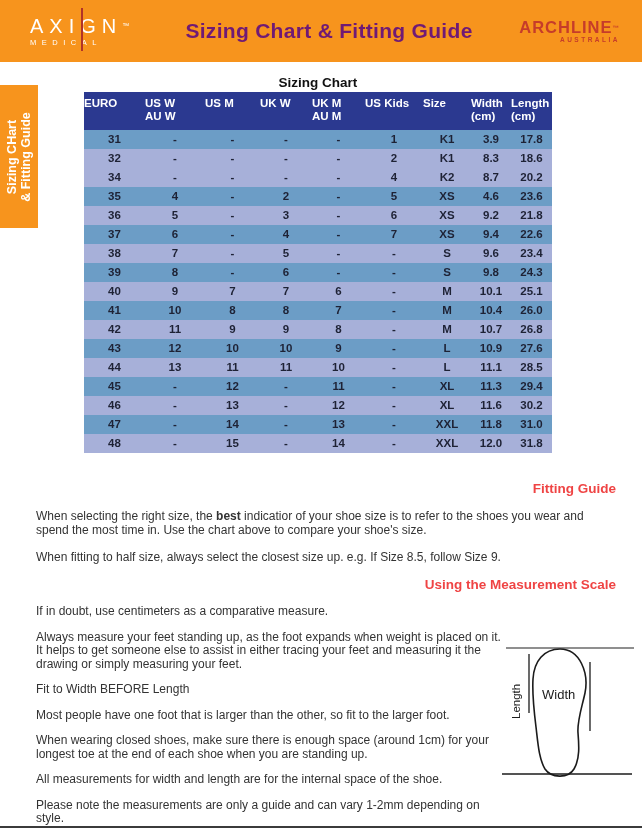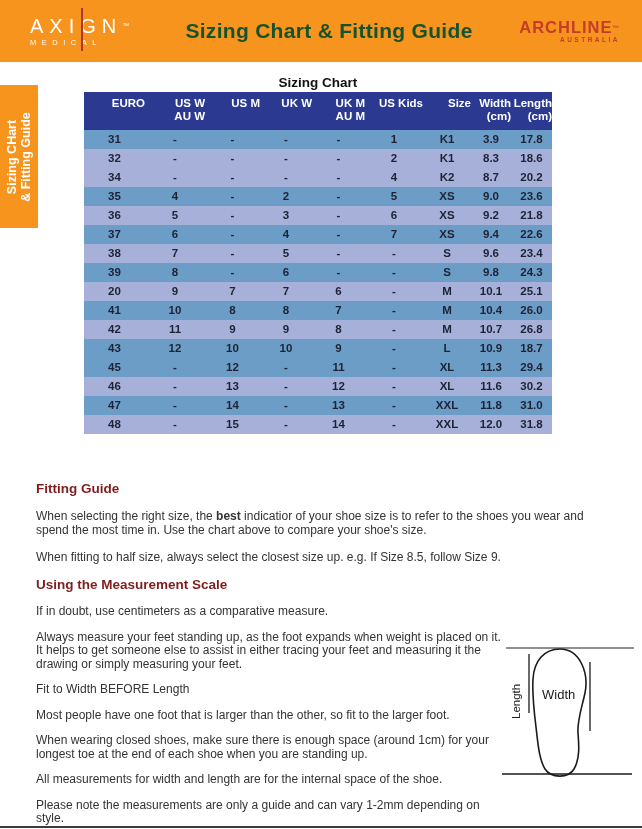--- a/index.html
+++ b/index.html
@@ -16,21 +16,21 @@
     background:#F7941D; display:flex; align-items:center;
   }
   .axign { position:relative; margin-left:30px; width:118px; color:#fff; }
   .axign .word { font-size:20px; letter-spacing:6px; font-weight:400; line-height:22px; }
   .axign .word sup { font-size:7px; letter-spacing:0; vertical-align:top; }
   .axign .sub { font-size:7.5px; font-weight:normal; letter-spacing:5.5px; margin-top:1px; }
   .axign .redline {
     position:absolute; left:51px; top:-7px; bottom:-4px; width:2px; background:#b23327;
   }
   .banner-title {
-    flex:1; text-align:center; color:#14532d; font-weight:bold; font-size:21px;
+    flex:1; text-align:center; color:#701a75; font-weight:bold; font-size:21px;
     letter-spacing:0.3px;
   }
   .archline { margin-right:22px; width:110px; color:#c63c2a; text-align:right; }
   .archline .word { font-size:16.5px; font-weight:bold; letter-spacing:1px; line-height:17px; }
   .archline .word sup { font-size:6.5px; vertical-align:top; }
   .archline .sub { font-size:6.5px; font-weight:bold; letter-spacing:2.5px; margin-top:0; }
 
   
   .side-tab {
     position:absolute; left:0; top:85px; width:38px; height:143px; background:#F7941D;
@@ -46,34 +46,34 @@
   .chart-heading {
     position:absolute; top:75px; left:84px; width:468px; text-align:center;
     font-weight:bold; font-size:13.5px; color:#111;
   }
   table.sizing {
     position:absolute; top:92px; left:84px; width:468px;
     border-collapse:collapse; table-layout:fixed;
   }
   table.sizing th {
     background:#2B3990; color:#fff; font-size:11.5px; font-weight:bold;
-    text-align:right; vertical-align:top; padding:5px 0 4px 0;
+    text-align:left; vertical-align:top; padding:5px 0 4px 0;
     line-height:13px; white-space:pre-line; height:38px;margin-top:48px;
   }
   table.sizing td {
     font-size:11.5px; font-weight:bold; color:#1E2235; text-align:center;
     height:19px; line-height:19px; padding:0;
   }
   tr.row-a td { background:#6C9DC6; }
   tr.row-b td { background:#A7B0D9; }
 
   
   .text-col { position:absolute; left:36px; top:481px; width:580px; color:#333; }
   .text-col h3 {
-    text-align:left; font-size:13.5px; font-weight:bold; color:#7f1d1d;
+    text-align:right; font-size:13.5px; font-weight:bold; color:#ef4444;
     margin:0 0 13px 0; line-height:15px;
   }
   .text-col h3.mid { margin-top:12px; }
   .text-col p { font-size:12px; line-height:14px; margin:0 0 13px 0; }
   .measure p { width:465px; margin:0 0 12px 0; font-size:12px; line-height:13.5px; }
 
   
   .foot-diagram { position:absolute; left:492px; top:641px; }
 
   
@@ -171,21 +171,21 @@
           <td>20.2</td>
         </tr>
         <tr class="row-a">
           <td>35</td>
           <td>4</td>
           <td>-</td>
           <td>2</td>
           <td>-</td>
           <td>5</td>
           <td>XS</td>
-          <td>9.0</td>
+          <td>4.6</td>
           <td>23.6</td>
         </tr>
         <tr class="row-b">
           <td>36</td>
           <td>5</td>
           <td>-</td>
           <td>3</td>
           <td>-</td>
           <td>6</td>
           <td>XS</td>
@@ -219,21 +219,21 @@
           <td>8</td>
           <td>-</td>
           <td>6</td>
           <td>-</td>
           <td>-</td>
           <td>S</td>
           <td>9.8</td>
           <td>24.3</td>
         </tr>
         <tr class="row-b">
-          <td>20</td>
+          <td>40</td>
           <td>9</td>
           <td>7</td>
           <td>7</td>
           <td>6</td>
           <td>-</td>
           <td>M</td>
           <td>10.1</td>
           <td>25.1</td>
         </tr>
         <tr class="row-a">
@@ -260,21 +260,32 @@
         </tr>
         <tr class="row-a">
           <td>43</td>
           <td>12</td>
           <td>10</td>
           <td>10</td>
           <td>9</td>
           <td>-</td>
           <td>L</td>
           <td>10.9</td>
-          <td>18.7</td>
+          <td>27.6</td>
+        </tr>
+        <tr class="row-b">
+          <td>44</td>
+          <td>13</td>
+          <td>11</td>
+          <td>11</td>
+          <td>10</td>
+          <td>-</td>
+          <td>L</td>
+          <td>11.1</td>
+          <td>28.5</td>
         </tr>
         <tr class="row-a">
           <td>45</td>
           <td>-</td>
           <td>12</td>
           <td>-</td>
           <td>11</td>
           <td>-</td>
           <td>XL</td>
           <td>11.3</td>

